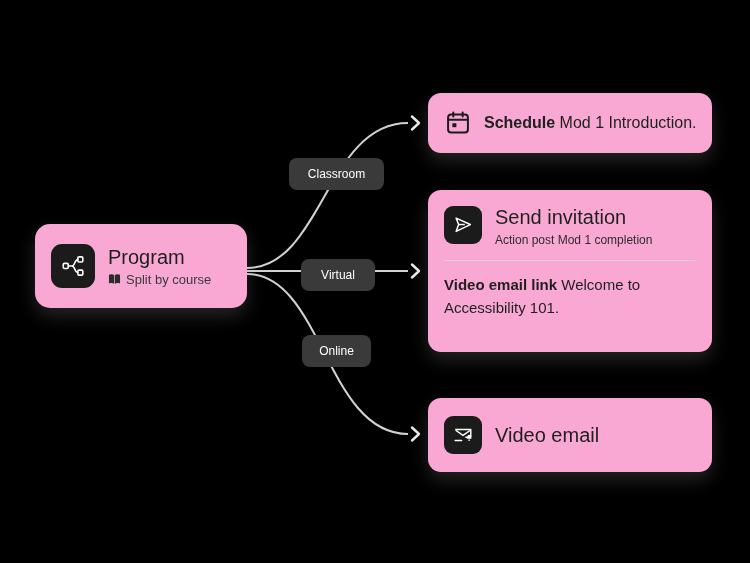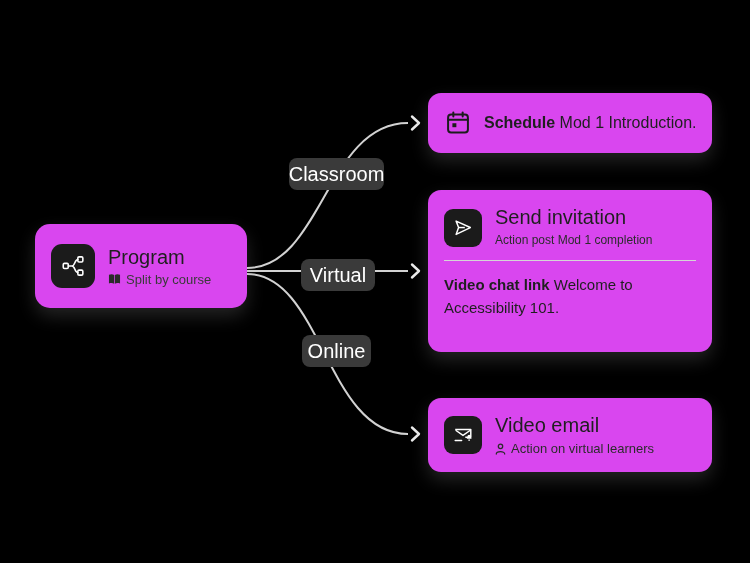--- a/index.html
+++ b/index.html
@@ -8,21 +8,21 @@
     width: 750px;
     height: 563px;
     background: #000000;
     overflow: hidden;
     font-family: "Liberation Sans", sans-serif;
   }
   svg.connectors { position: absolute; left: 0; top: 0; width: 750px; height: 563px; }
 
   .node {
     position: absolute;
-    background: #d946ef;
+    background: #f9a8d4;
     border-radius: 13px;
     box-shadow: 0 8px 18px rgba(130,130,130,0.28);
   }
   .icon-square {
     background: #1b1b1b;
     border-radius: 9px;
     display: flex;
     align-items: center;
     justify-content: center;
     flex: 0 0 auto;
@@ -47,41 +47,41 @@
   }
   .program-node .icon-square { width: 44px; height: 44px; border-radius: 11px; }
 
   
   .branch {
     position: absolute;
     background: #3a3a3a;
     color: #ffffff;
     border-radius: 8px;
     display: flex; align-items: center; justify-content: center;
-    font-size: 20px;
+    font-size: 12px;
   }
   .branch-classroom { left: 289px; top: 158px; width: 95px; height: 32px; }
   .branch-virtual   { left: 301px; top: 259px; width: 74px; height: 32px; }
   .branch-online    { left: 302px; top: 335px; width: 69px; height: 32px; }
 
   
   .schedule-node {
     left: 428px; top: 93px; width: 284px; height: 60px;
     display: flex; align-items: center;
     padding: 0 16px; box-sizing: border-box; gap: 12px;
   }
   .schedule-text { font-size: 16px; color: #1f1f1f; white-space: nowrap; }
   .schedule-text b { font-weight: 700; }
 
   
   .invitation-node {
     left: 428px; top: 190px; width: 284px; height: 162px;
     padding: 16px; box-sizing: border-box;
   }
-  .invitation-head { display: flex; align-items: flex-end; gap: 13px; }
+  .invitation-head { display: flex; align-items: flex-start; gap: 13px; }
   .invitation-head .icon-square { width: 38px; height: 38px; }
   .invitation-sub { font-size: 12px; color: #2c2c2c; margin-top: 4px; white-space: nowrap; }
   .divider { border-top: 1px solid #d5d5d5; margin: 13px 0 12px 0; }
   .detail { font-size: 15px; color: #1f1f1f; line-height: 1.55; max-width: 205px; }
   .detail b { font-weight: 700; }
 
   
   .email-node {
     left: 428px; top: 398px; width: 284px; height: 74px;
     display: flex; align-items: center;
@@ -154,40 +154,31 @@
           <line x1="7.2" y1="11.5" x2="14" y2="11.5"></line>
         </svg>
       </div>
       <div>
         <div class="title">Send invitation</div>
         <div class="invitation-sub">Action post Mod 1 completion</div>
       </div>
     </div>
     <div class="divider"></div>
     <div class="detail">
-      <b>Video chat link</b><span> Welcome to Accessibility 101.</span>
+      <b>Video email link</b><span> Welcome to Accessibility 101.</span>
     </div>
   </div>
 
   <div class="node email-node">
     <div class="icon-square">
       <svg width="22" height="22" viewBox="0 0 24 24" fill="none" stroke="#ffffff" stroke-width="1.6" stroke-linejoin="round">
         <path d="M3.5,6 H20.5 V14.5 H14.5 M10.5,18 H3.5 Z"></path>
         <path d="M4,6.8 L12,12.5 L20,6.8"></path>
         <path d="M16.8,14.2 c0,-1.6 0.9,-2.4 1.9,-2.4 c1,0 1.9,0.8 1.9,2.4 l0.8,2 h-5.4 Z" fill="#ffffff" stroke="none"></path>
         <line x1="18.7" y1="17" x2="18.7" y2="18.2" stroke-width="1.8"></line>
       </svg>
     </div>
     <div>
       <div class="title">Video email</div>
-      <div class="subtitle">
-        <span style="display:inline-flex;">
-          <svg width="11" height="12" viewBox="0 0 12 13" fill="none" stroke="#2b2b2b" stroke-width="1.4">
-            <circle cx="6" cy="3.6" r="2.4"></circle>
-            <path d="M1.4,12 C1.4,8.6 10.6,8.6 10.6,12" stroke-linecap="round"></path>
-          </svg>
-        </span>
-        <span>Action on virtual learners</span>
-      </div>
     </div>
   </div>
 
 </div>
 
 </body></html>

